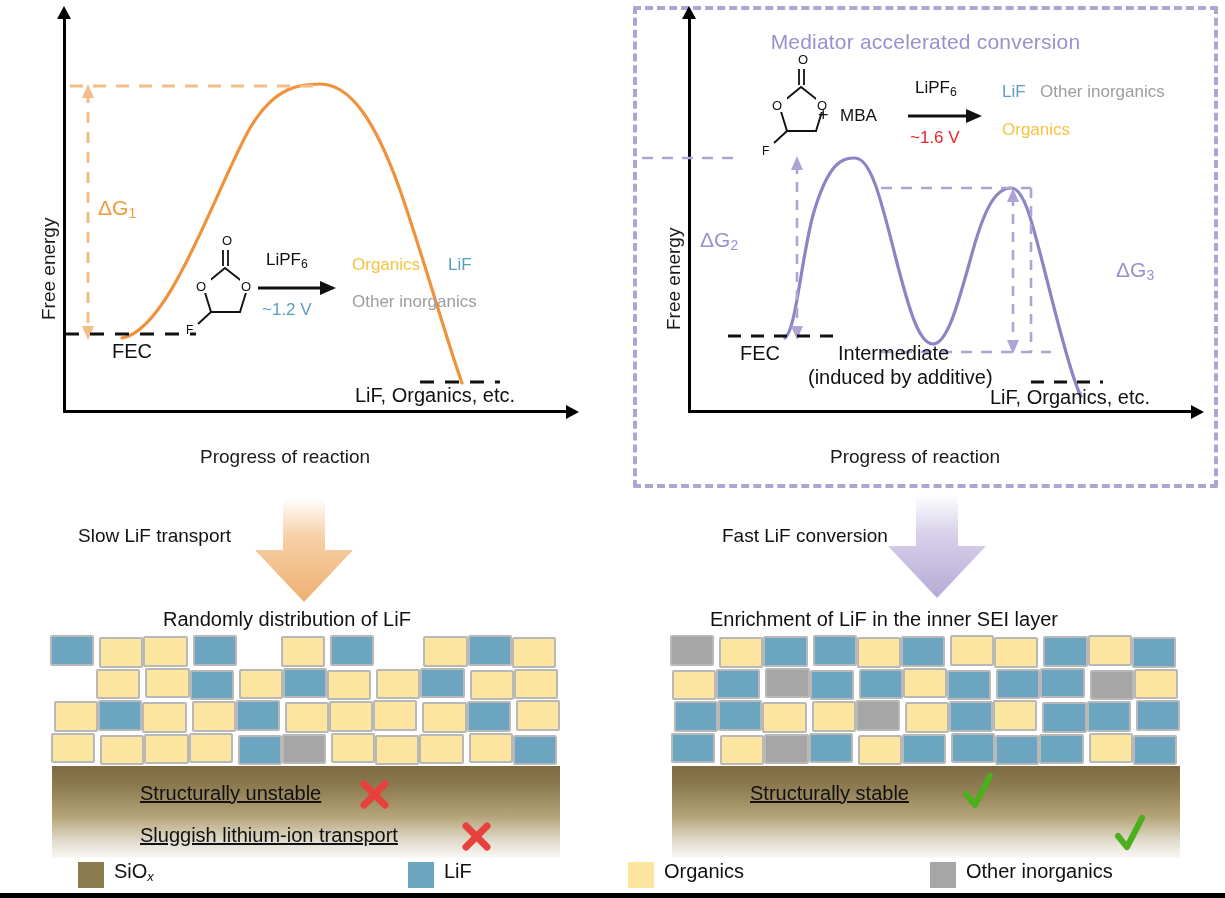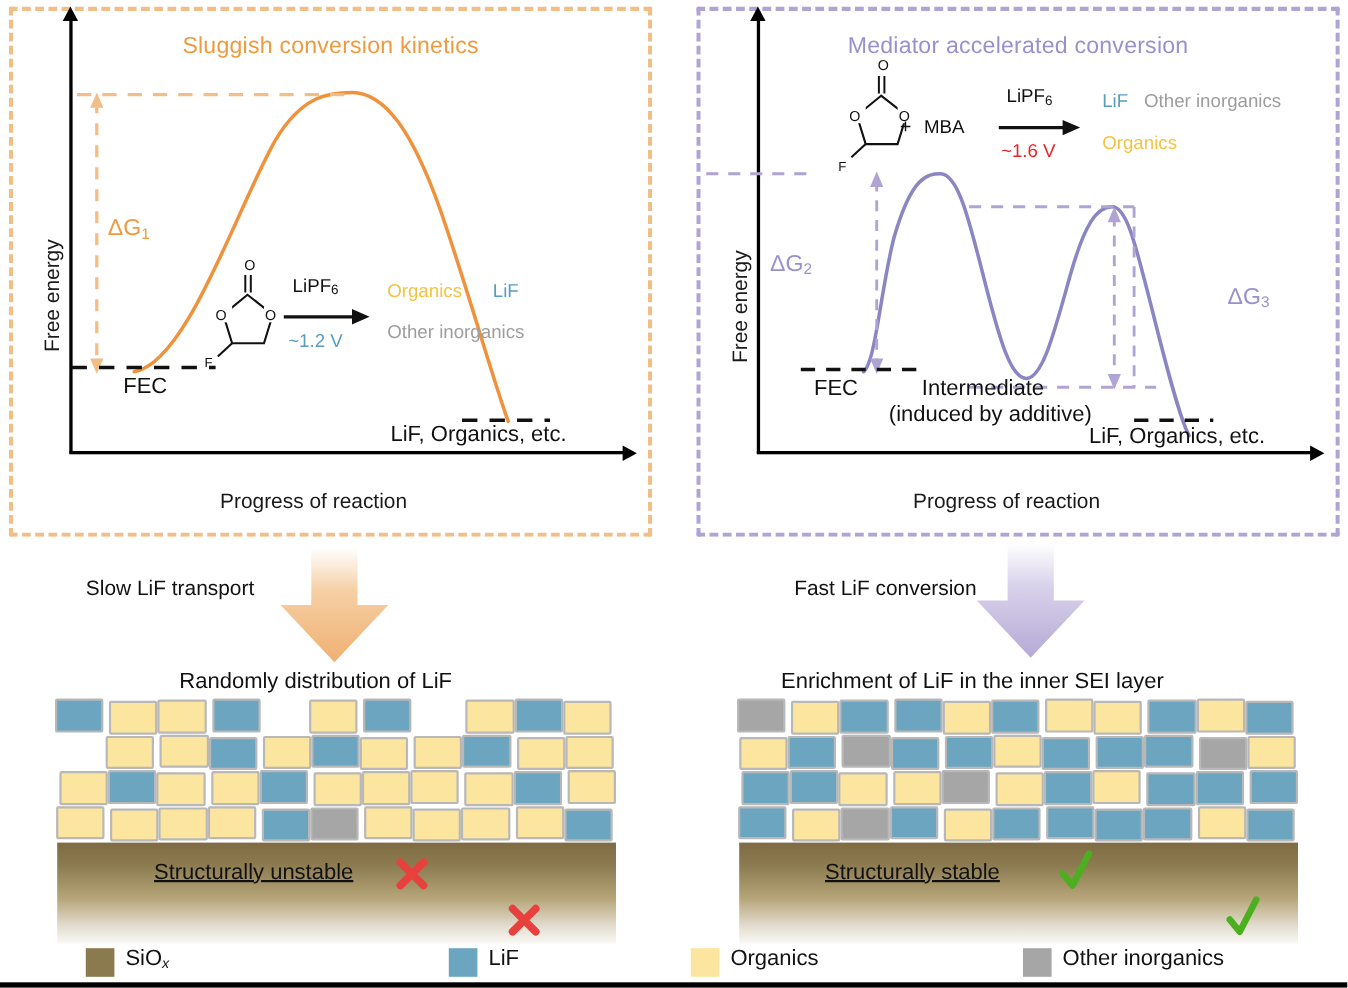--- a/index.html
+++ b/index.html
@@ -103,23 +103,20 @@
   .legend-text { position:absolute; font-size:20px; color:#111; white-space:nowrap; }
   .legend-text sub { font-size:13px; font-style: italic; }
 
   .bottom-rule { position:absolute; left:0; bottom:0; width:1225px; height:5px; background:#000; }
 </style>
 </head>
 <body>
 
 <div id="root">
 
-  <div class="panel" id="panel-left" style="border-color: rgb(242, 190, 136);">
-    <div class="panel-title" id="title-left" style="color: rgb(238, 155, 63);">Sluggish conversion kinetics</div>
-  </div>
 
   <div class="axis-y" style="left:63px; top:18px; height:394px;"></div>
   <div class="arrowhead-up" style="left:57px; top:6px;"></div>
   <div class="axis-x" style="left:63px; top:410px; width:505px;"></div>
   <div class="arrowhead-right" style="left:566px; top:405px;"></div>
   <div class="ylabel" style="left:38px; top:320px;">Free energy</div>
   <div class="xlabel" style="left:200px; top:446px;">Progress of reaction</div>
 
   <svg class="curve-svg" width="600" height="500" style="left:0;top:0;">
 
@@ -358,20 +355,21 @@
       <div class="tile" style="left: 229.909px; top: 97.5px; width: 44.1818px; height: 30.5px; background: rgb(107, 165, 192); border-color: rgb(184, 184, 184);"></div>
       <div class="tile" style="left: 279.091px; top: 96.5px; width: 44.1818px; height: 30.5px; background: rgb(107, 165, 192); border-color: rgb(184, 184, 184);"></div>
       <div class="tile" style="left: 323.273px; top: 98.5px; width: 44.1818px; height: 30.5px; background: rgb(107, 165, 192); border-color: rgb(184, 184, 184);"></div>
       <div class="tile" style="left: 367.455px; top: 97.5px; width: 44.1818px; height: 30.5px; background: rgb(107, 165, 192); border-color: rgb(184, 184, 184);"></div>
       <div class="tile" style="left: 416.636px; top: 96.5px; width: 44.1818px; height: 30.5px; background: rgb(252, 229, 158); border-color: rgb(184, 184, 184);"></div>
       <div class="tile" style="left: 460.818px; top: 98.5px; width: 44.1818px; height: 30.5px; background: rgb(107, 165, 192); border-color: rgb(184, 184, 184);"></div>
     </div>
 
   <div class="substrate" style="left:52px; top:766px; width:508px; height:92px;"></div>
   <div class="sub-text" style="left:140px; top:782px;">Structurally unstable</div>
+  <div class="sub-text" style="left:140px; top:824px;">Sluggish lithium-ion transport</div>
   <svg class="mark" width="34" height="34" style="left:358px; top:778px;">
     <path d="M 6,6 L 27,27 M 27,6 L 6,27" stroke="#E8403C" stroke-width="7" stroke-linecap="round"></path>
   </svg>
   <svg class="mark" width="34" height="34" style="left:460px; top:820px;">
     <path d="M 6,6 L 27,27 M 27,6 L 6,27" stroke="#E8403C" stroke-width="7" stroke-linecap="round"></path>
   </svg>
 
   <div class="substrate" style="left:672px; top:766px; width:508px; height:92px;"></div>
   <div class="sub-text" style="left:750px; top:782px;">Structurally stable</div>
   <svg class="mark" width="36" height="40" style="left:960px; top:772px;">

